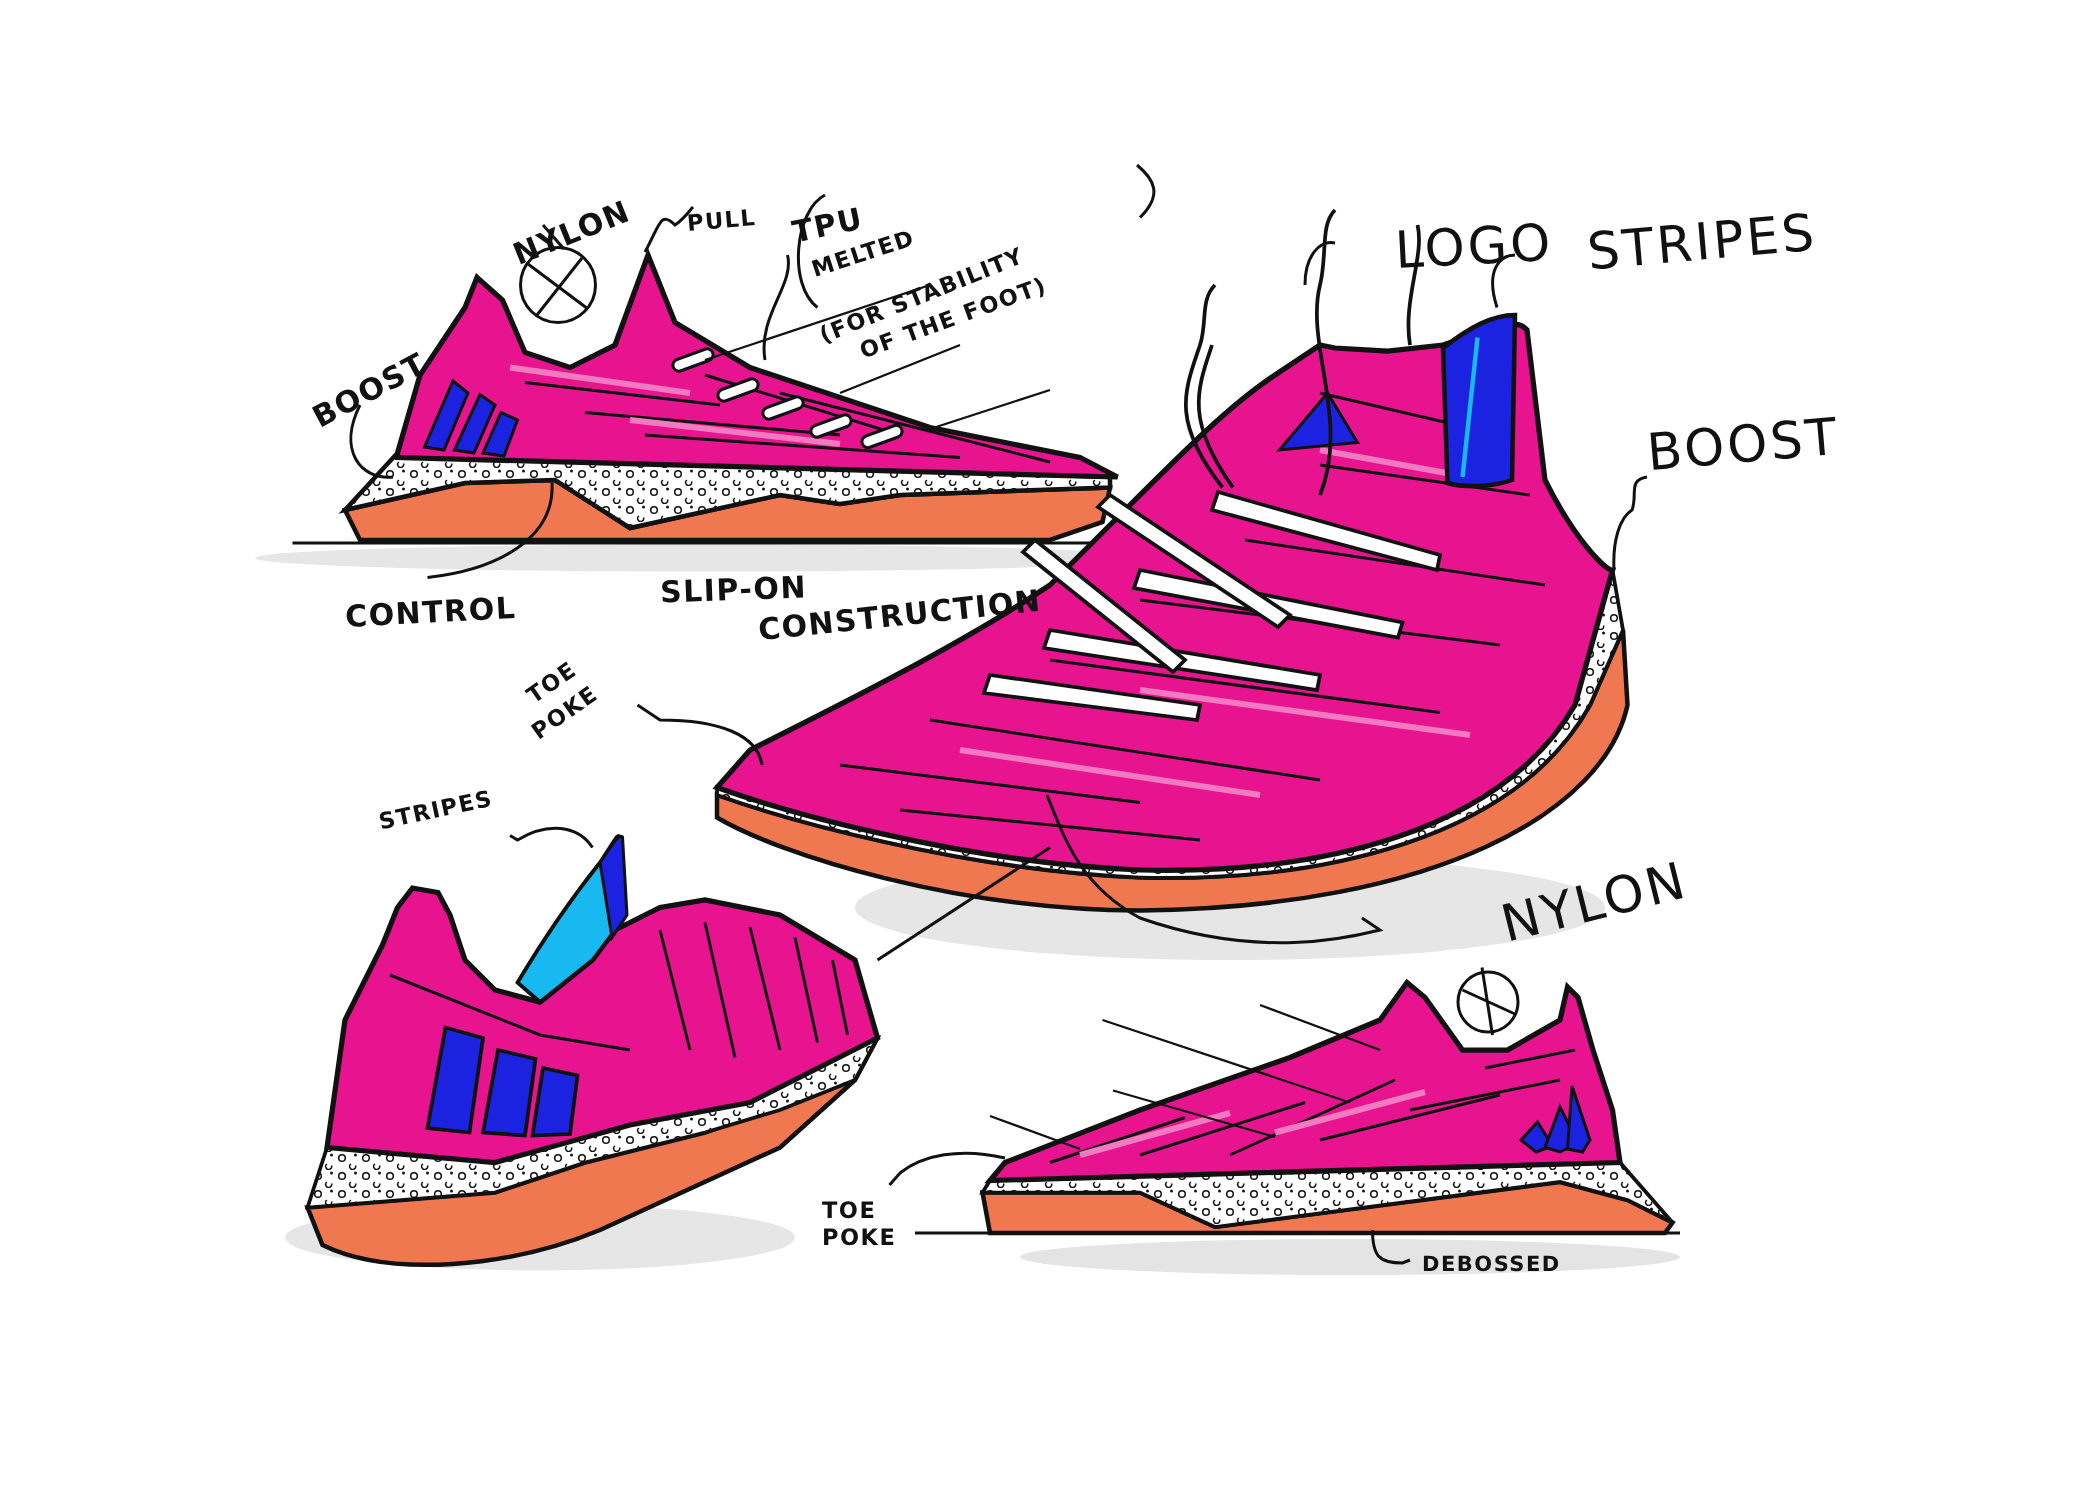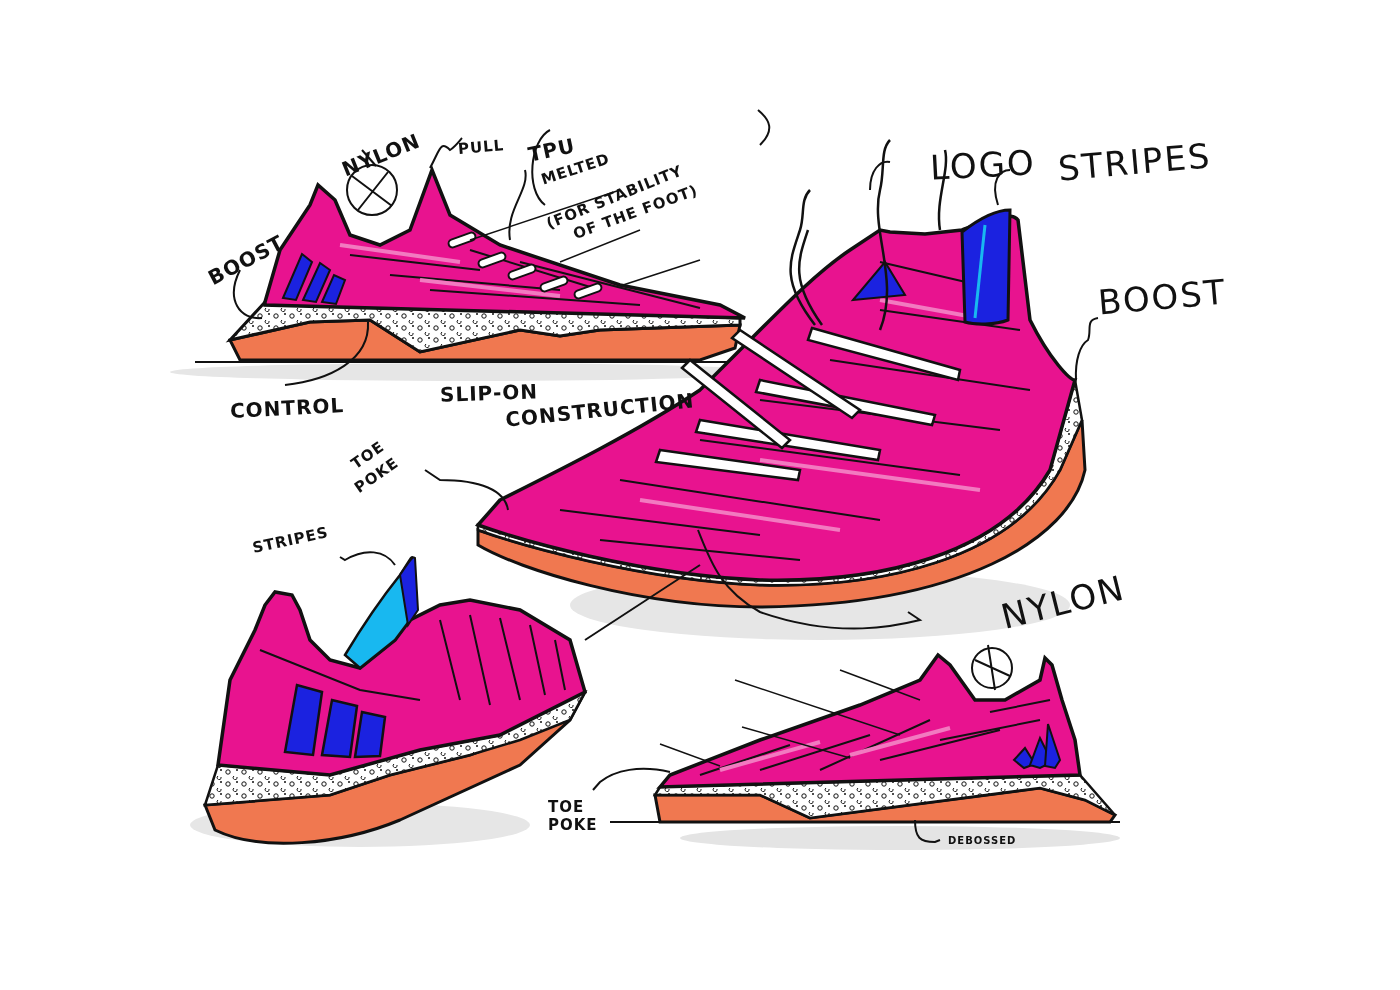--- a/index.html
+++ b/index.html
@@ -5,21 +5,21 @@
   html, body { margin: 0; padding: 0; background: #ffffff; }
   body { width: 1400px; height: 990px; position: relative; overflow: hidden;
          font-family: "DejaVu Sans", sans-serif; }
   #canvas { position: absolute; left: 0; top: 0; width: 1400px; height: 990px; }
   .note { position: absolute; color: #111; font-family: "DejaVu Sans", sans-serif;
           font-weight: bold; letter-spacing: 1px; white-space: nowrap;
           text-transform: uppercase; line-height: 1; }
   .note.lg { font-size: 34px; font-weight: normal; letter-spacing: 2px; }
   .note.md { font-size: 20px; }
   .note.sm { font-size: 15px; }
-  .note.xs { font-size: 10px; }
+  .note.xs { font-size: 14px; }
 </style>
 </head>
 <body>
 
 <svg id="canvas" viewBox="0 0 1400 990" xmlns="http://www.w3.org/2000/svg">
   <defs>
     <pattern id="boostDots" width="16" height="12" patternUnits="userSpaceOnUse">
       <rect width="16" height="12" fill="#ffffff"></rect>
       <circle cx="4" cy="4" r="2.2" fill="none" stroke="#111" stroke-width="1"></circle>
       <path d="M10 8 a2 2 0 1 0 3 1" fill="none" stroke="#111" stroke-width="1"></path>

